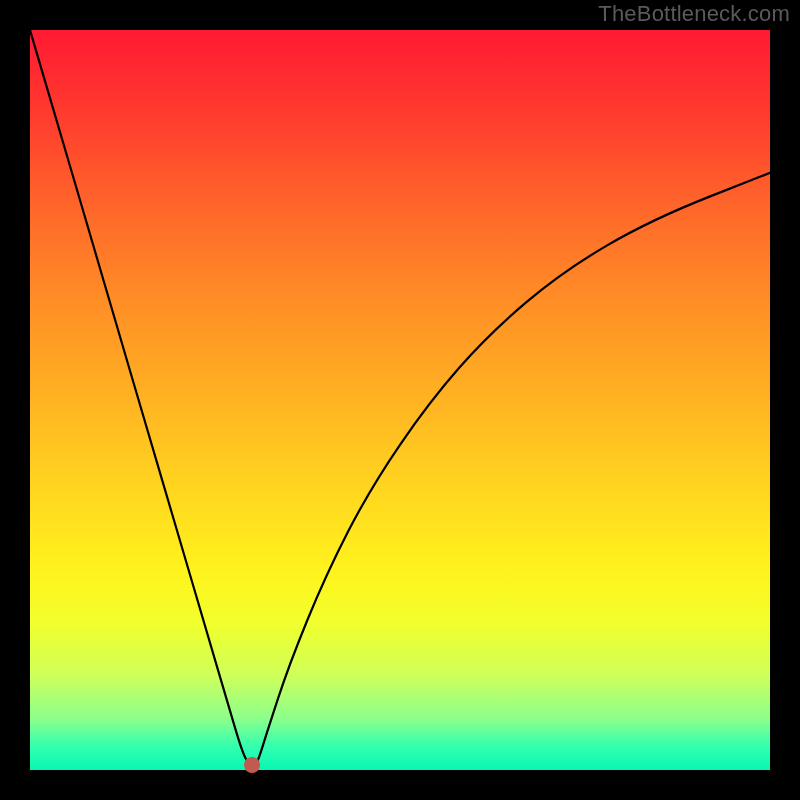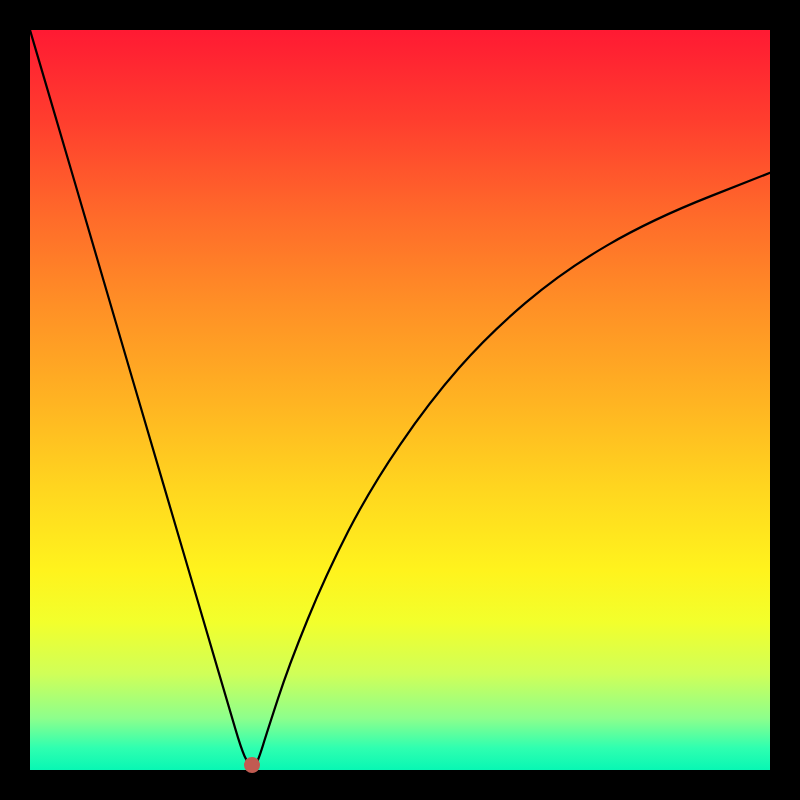--- a/index.html
+++ b/index.html
@@ -64,20 +64,21 @@
     border-radius: 50%;
     background: #c15b51;
     transform: translate(-50%, -50%);
     z-index: 5;
   }
 </style>
 </head>
 <body>
 
 <div class="frame">
+  <div class="watermark">TheBottleneck.com</div>
 
   <div class="plot-area">
     <svg class="curve" viewBox="0 0 740 740" preserveAspectRatio="none">
       <path id="curve-path" fill="none" stroke="#000000" stroke-width="2.2" stroke-linejoin="round" stroke-linecap="round" d="M 0.00 0.00 Q 0.00 0.00 14.80 50.32 Q 29.60 100.64 44.40 150.96 Q 59.20 201.28 74.00 251.97 Q 88.80 302.66 103.60 352.98 Q 118.40 403.30 133.20 453.62 Q 148.00 503.94 162.80 554.26 Q 177.60 604.58 188.70 642.32 Q 199.80 680.06 205.35 698.93 Q 210.90 717.80 214.60 726.31 Q 218.30 734.82 222.00 734.82 Q 225.70 734.82 227.55 730.75 Q 229.40 726.68 233.10 714.84 Q 236.80 703.00 247.90 668.96 Q 259.00 634.92 277.50 589.78 Q 296.00 544.64 318.20 501.35 Q 340.40 458.06 370.00 414.77 Q 399.60 371.48 429.20 337.81 Q 458.80 304.14 495.80 272.69 Q 532.80 241.24 577.20 215.34 Q 621.60 189.44 680.80 166.13 T 740.00 142.82"></path>
     </svg>
     <div id="marker" class="marker" style="left: 222px; top: 734.82px;"></div>
   </div>
 </div>
 
 </body></html>

